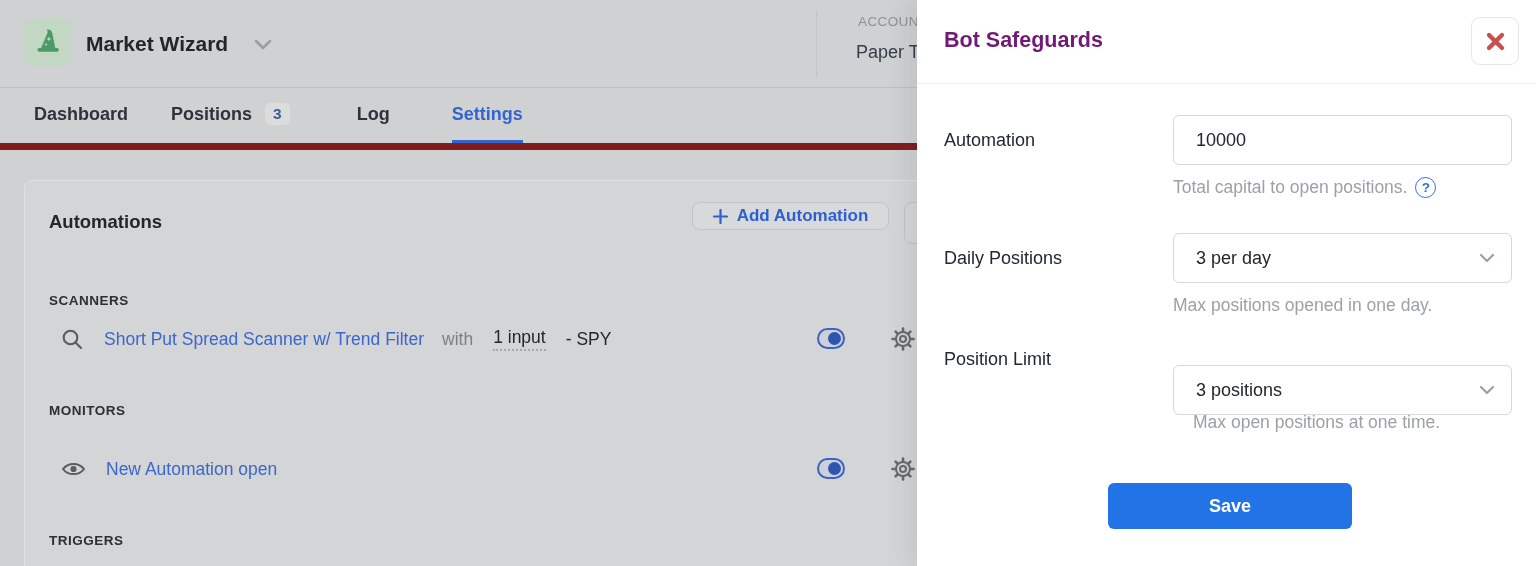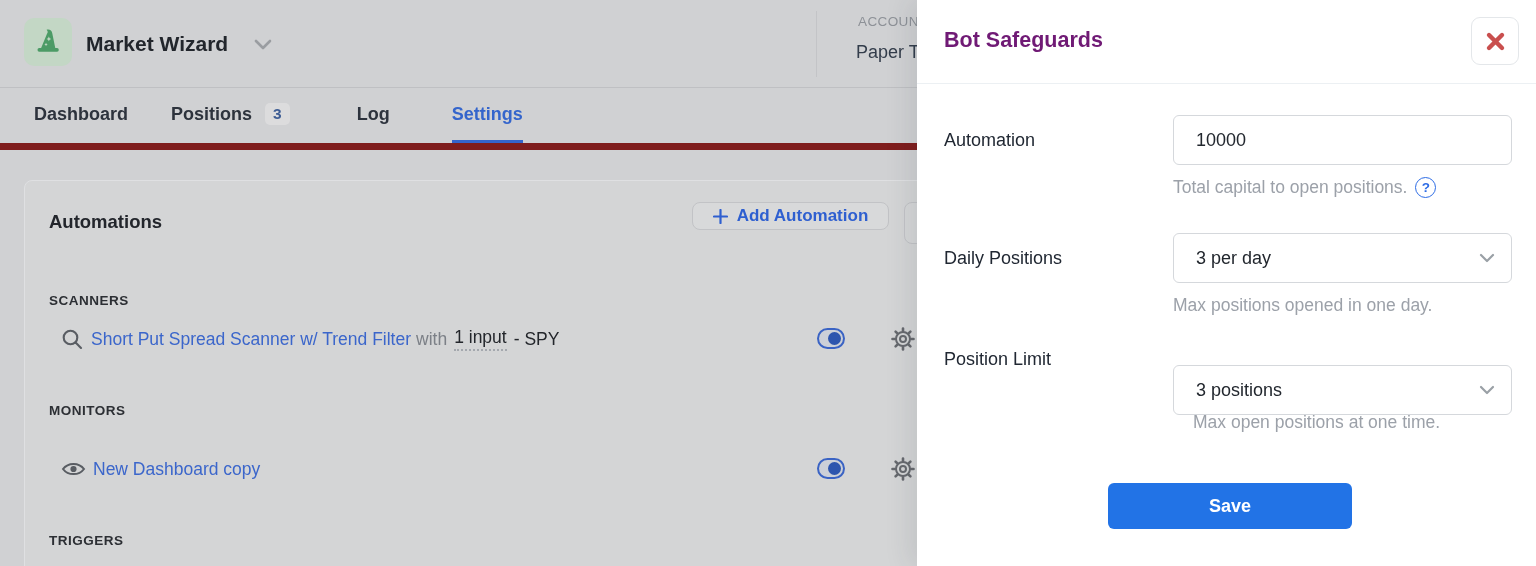--- a/index.html
+++ b/index.html
@@ -31,21 +31,21 @@
   .card { position:absolute; left:24px; top:180px; width:1462px; height:420px; background:#d4d5d6;
           border:1px solid #dfe0e2; border-radius:8px; }
   .card-title { position:absolute; left:24px; top:27px; font-size:18.5px; font-weight:700; color:#23262c; line-height:28px; }
   .btn-add { position:absolute; left:667px; top:21px; width:197px; height:28px; border:1px solid #c2c3c6;
              border-radius:8px; background:rgba(255,255,255,0.10); color:#2e5fd0; font-size:17px; font-weight:700;
              display:flex; align-items:center; justify-content:center; gap:9px; }
   .btn-partial { position:absolute; left:879px; top:21px; width:150px; height:42px; border:1px solid #c2c3c6;
                  border-radius:8px; background:rgba(255,255,255,0.06); }
   .section-label { position:absolute; left:24px; font-size:13.5px; font-weight:600; letter-spacing:.5px; color:#2c2f34; }
   .lbl-scanners { top:93px;margin-top:19px; } .lbl-monitors { top:222px; } .lbl-triggers { top:352px; }
-  .auto-row { position:absolute; left:36px; height:30px; display:flex; align-items:center; gap:7px; }
+  .auto-row { position:absolute; left:36px; height:30px; display:flex; align-items:center; gap:20px; }
   .row-scanner { top:143px; } .row-monitor { top:273px; }
   .row-link { font-size:17.5px; color:#3b66cb; white-space:nowrap; }
   .row-with { font-size:17.5px; color:#7c8087; margin-left:-2px; }
   .row-inputs { font-size:17.5px; color:#23262b; border-bottom:2px dotted #a4a8ae; padding-bottom:1px; }
   .row-tail { font-size:17.5px; color:#23262b; }
   .toggle { position:absolute; width:28px; height:21px; border:2px solid #3a63c4; border-radius:11px; background:#ccd0d8; }
   .toggle .knob { position:absolute; right:2px; top:2px; width:13px; height:13px; border-radius:50%; background:#2d55ae; }
   .tgl-scanner { left:792px; top:147px; } .tgl-monitor { left:792px; top:277px; }
   .gear { position:absolute; width:24px; height:24px; }
   .gear-scanner { left:866px; top:146px; } .gear-monitor { left:866px; top:276px; }
@@ -160,21 +160,21 @@
     </div>
 
     <div class="section-label lbl-monitors">MONITORS</div>
     <div class="auto-row row-monitor">
       <span style="display:inline-flex;">
         <svg width="25" height="18" viewBox="0 0 25 18">
             <path d="M2 9 C7 2.2 18 2.2 23 9 C18 15.8 7 15.8 2 9 Z" fill="none" stroke="#595d63" stroke-width="2"></path>
             <circle cx="12.5" cy="9" r="3.1" fill="#595d63"></circle>
           </svg>
       </span>
-      <span class="row-link">New Dashboard copy</span>
+      <span class="row-link">New Automation open</span>
     </div>
     <div class="toggle tgl-monitor">
         <span class="knob"></span>
       </div>
     <div class="gear gear-monitor">
       <svg width="24" height="24" viewBox="0 0 24 24">
         <circle cx="12" cy="12" r="7" fill="none" stroke="#66696e" stroke-width="2"></circle>
         <circle cx="12" cy="12" r="3" fill="none" stroke="#66696e" stroke-width="2"></circle>
         <g stroke="#66696e" stroke-width="2.6" stroke-linecap="round">
           <line x1="12" y1="1.5" x2="12" y2="4"></line>

